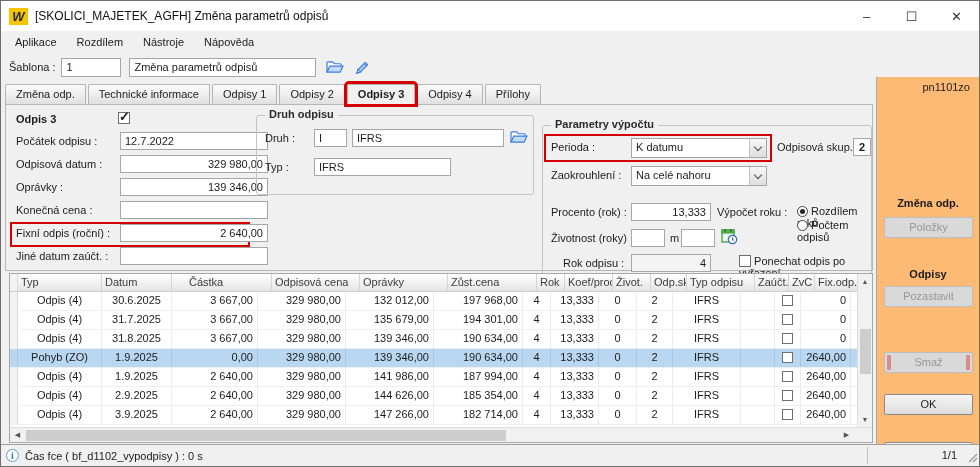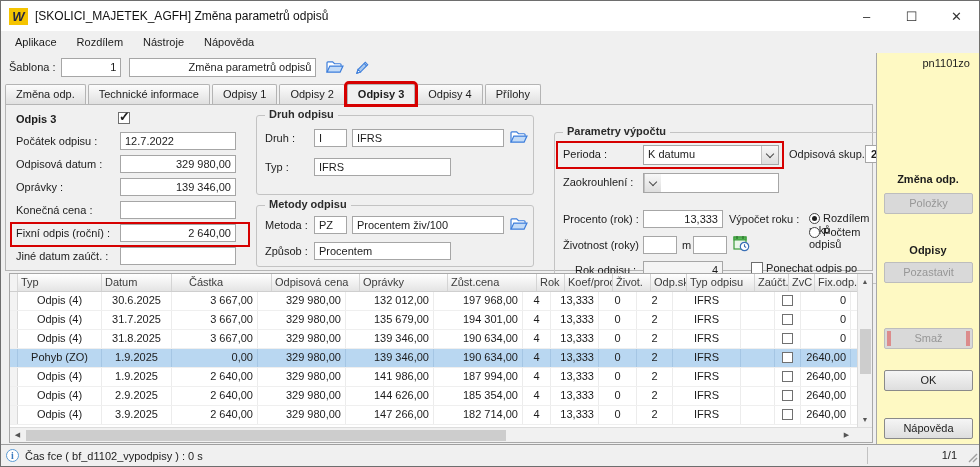--- a/index.html
+++ b/index.html
@@ -18,23 +18,23 @@
   .title-text { font-size:12px; color:#111; }
   .win-controls { margin-left:auto; display:flex; height:100%; }
   .win-btn { width:45px; display:flex; align-items:center; justify-content:center;
     font-size:13px; color:#333; }
   
   .menubar { height:22px; background:#f0f0f0; display:flex; align-items:center; padding-left:4px; flex:0 0 auto; }
   .menu-item { padding:2px 10px; }
   
   .middle { flex:1; display:flex; min-height:0; }
   .work { flex:1; position:relative; }
-  .sidebar { width:103px; border-left:1px solid #a8a8a8; position:relative; background:#fef9c3; }
-  
-  .template-row { height:28px; display:flex; align-items:center; padding-left:8px;text-align:right; }
+  .sidebar { width:103px; border-left:1px solid #a8a8a8; position:relative; background:#fdba74;margin-top:24px; }
+  
+  .template-row { height:28px; display:flex; align-items:center; padding-left:8px; }
   .tbox { background:#fff; border:1px solid #a6a6a6; height:19px; line-height:17px; padding:0 4px; }
   .tpl-num { width:60px; margin-left:6px; }
   .tpl-name { width:187px; margin-left:8px; }
   .icon-btn { margin-left:8px; width:20px; height:18px; display:flex; align-items:center; justify-content:center; }
   
   .tabstrip { height:23px; display:flex; align-items:flex-end; padding-left:4px; position:relative; }
   .tab { padding:3px 10px 4px 10px; margin-right:2px; border:1px solid #b4b4b4; border-bottom:none;
     border-radius:2px 2px 0 0; background:linear-gradient(#fcfcfc,#e0e0e0); white-space:nowrap; }
   .tab.active { background:#f0f0f0; font-weight:bold; outline:3px solid #d60000; z-index:3; }
   
@@ -42,21 +42,21 @@
     border:1px solid #b5b5b5; background:#f0f0f0; }
   .fld-label { position:absolute; white-space:nowrap; }
   .val { position:absolute; background:#fff; border:1px solid #a6a6a6; height:18px;
     line-height:16px; padding:0 4px; overflow:hidden; white-space:nowrap; }
   .val.right { text-align:right; }
   .val.gray { background:#f4f4f4; }
   
   .left-col { position:absolute; left:4px; top:0; width:244px; height:100%; }
   .field-row { position:absolute; left:2px; width:236px; height:21px; }
   .field-row .fld-label { left:4px; top:3px; }
-  .field-row .val { left:108px; top:0; width:116px; }
+  .field-row .val { left:108px; top:0; width:148px; }
   .field-row.hl { outline:2px solid #d60000; z-index:2; }
   
   .cb { display:inline-block; width:12px; height:12px; border:1px solid #6e6e6e; background:#fff; position:relative; }
   .cb.checked::after { content:"✓"; position:absolute; top:-4px; left:0px; font-size:13px; font-weight:bold; color:#222; }
   .radio { display:inline-block; width:11px; height:11px; border:1px solid #444; border-radius:50%; background:#fff; position:relative; vertical-align:-2px; }
   .radio.sel::after { content:""; position:absolute; left:2px; top:2px; right:2px; bottom:2px; border-radius:50%; background:#222; }
   
   .group { position:absolute; border:1px solid #c3c3c3; border-radius:3px; }
   .gtitle { position:absolute; top:-8px; left:8px; background:#f0f0f0; padding:0 4px; font-weight:bold; color:#2b2b2b; white-space:nowrap; }
   
@@ -206,52 +206,39 @@
           <div class="icon-btn" style="position:absolute; left:251px; top:12px; margin:0;">
             <svg width="19" height="15" viewBox="0 0 20 16">
               <path d="M2 13 L2 3 Q2 2 3 2 L8 2 L10 4 L16 4 Q17 4 17 5 L17 6" fill="#ffffff" stroke="#3d7edb" stroke-width="1.3"></path>
               <path d="M2 13 L5 6.5 L19 6.5 L16 13 Z" fill="#c3dbf7" stroke="#3d7edb" stroke-width="1.3"></path>
             </svg>
           </div>
           <div class="fld-label" style="left:8px; top:45px;">Typ :</div>
           <div class="val" style="left:57px; top:42px; width:137px;">IFRS</div>
         </div>
 
-        <div class="group" style="left:250px; top:100px; width:278px; height:62px;">
-          <div class="gtitle">Metody odpisu</div>
-          <div class="fld-label" style="left:8px; top:13px;">Metoda :</div>
-          <div class="val" style="left:57px; top:10px; width:33px;">PZ</div>
-          <div class="val" style="left:95px; top:10px; width:152px;">Procentem živ/100</div>
-          <div class="icon-btn" style="position:absolute; left:251px; top:9px; margin:0;">
-            <svg width="19" height="15" viewBox="0 0 20 16">
-              <path d="M2 13 L2 3 Q2 2 3 2 L8 2 L10 4 L16 4 Q17 4 17 5 L17 6" fill="#ffffff" stroke="#3d7edb" stroke-width="1.3"></path>
-              <path d="M2 13 L5 6.5 L19 6.5 L16 13 Z" fill="#c3dbf7" stroke="#3d7edb" stroke-width="1.3"></path>
-            </svg>
-          </div>
-          <div class="fld-label" style="left:8px; top:39px;">Způsob :</div>
-          <div class="val" style="left:57px; top:36px; width:137px;">Procentem</div>
-        </div>
-
-        <div class="group" style="left:536px; top:27px; width:330px; height:152px;margin-left:12px;">
+
+        <div class="group" style="left:536px; top:20px; width:330px; height:152px;">
           <div class="gtitle">Parametry výpočtu</div>
 
           <div class="fld-label" style="left:8px; top:15px;">Perioda :</div>
           <div class="dd" style="left:88px; top:12px; width:136px;">
             <div class="dd-val">K datumu</div>
             <div class="dd-btn">
                 <div class="chev"></div>
               </div>
           </div>
           <div class="redbox" style="left:1px; top:8px; width:228px; height:28px;"></div>
 
           <div class="fld-label" style="left:234px; top:15px;">Odpisová skup. :</div>
           <div class="val" style="left:310px; top:12px; width:18px; font-weight:bold; text-align:center; padding:0 2px;">2</div>
 
           <div class="fld-label" style="left:8px; top:43px;">Zaokrouhlení :</div>
           <div class="dd" style="left:88px; top:40px; width:136px;">
+            <div class="dd-val">Na celé nahoru</div>
             <div class="dd-btn">
                 <div class="chev"></div>
               </div>
           </div>
 
           <div class="fld-label" style="left:8px; top:80px;">Procento (rok) :</div>
           <div class="val right" style="left:88px; top:77px; width:80px;">13,333</div>
 
           <div class="fld-label" style="left:174px; top:80px;">Výpočet roku :</div>
           <div style="position:absolute; left:254px; top:79px;">

